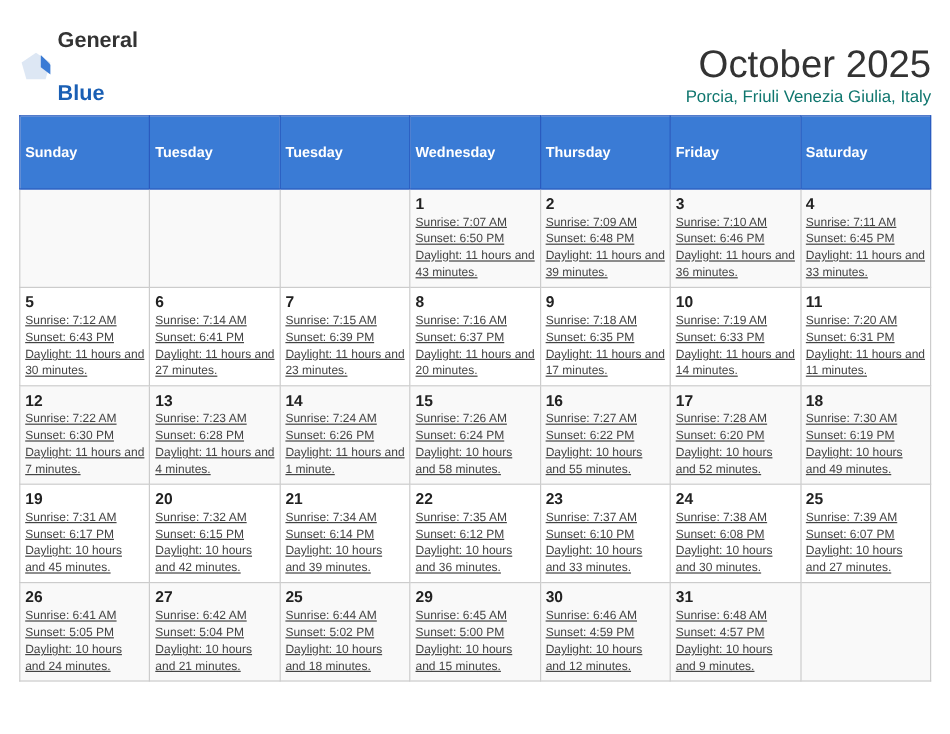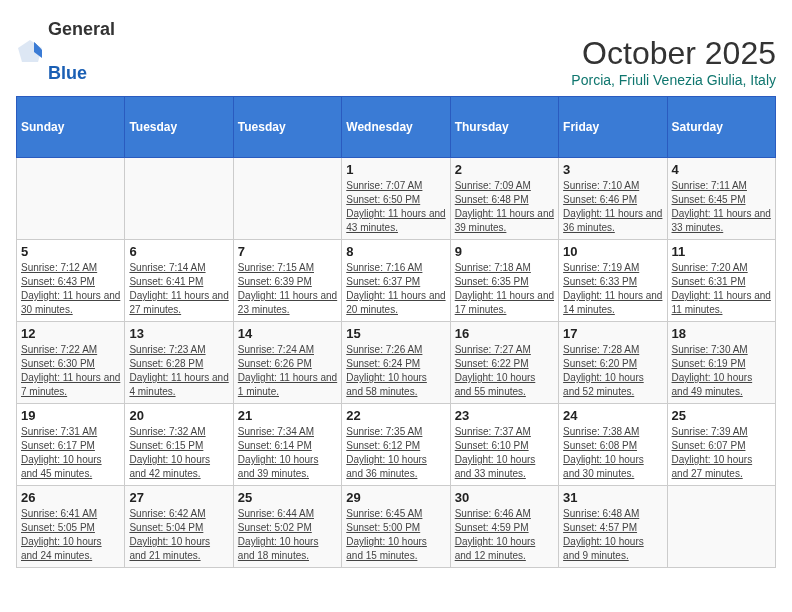--- a/index.html
+++ b/index.html
@@ -6,21 +6,21 @@
     body {
       font-family: Arial, sans-serif;
       background: #fff;
       width: 792px;
       min-height: 612px;
       padding: 16px;
     }
     .header {
       display: flex;
       justify-content: space-between;
-      align-items: center;
+      align-items: flex-end;
       margin-bottom: 8px;
     }
     .logo {
       display: flex;
       align-items: center;
       gap: 4px;
     }
     .logo-text {
       font-size: 18px;
       font-weight: bold;

